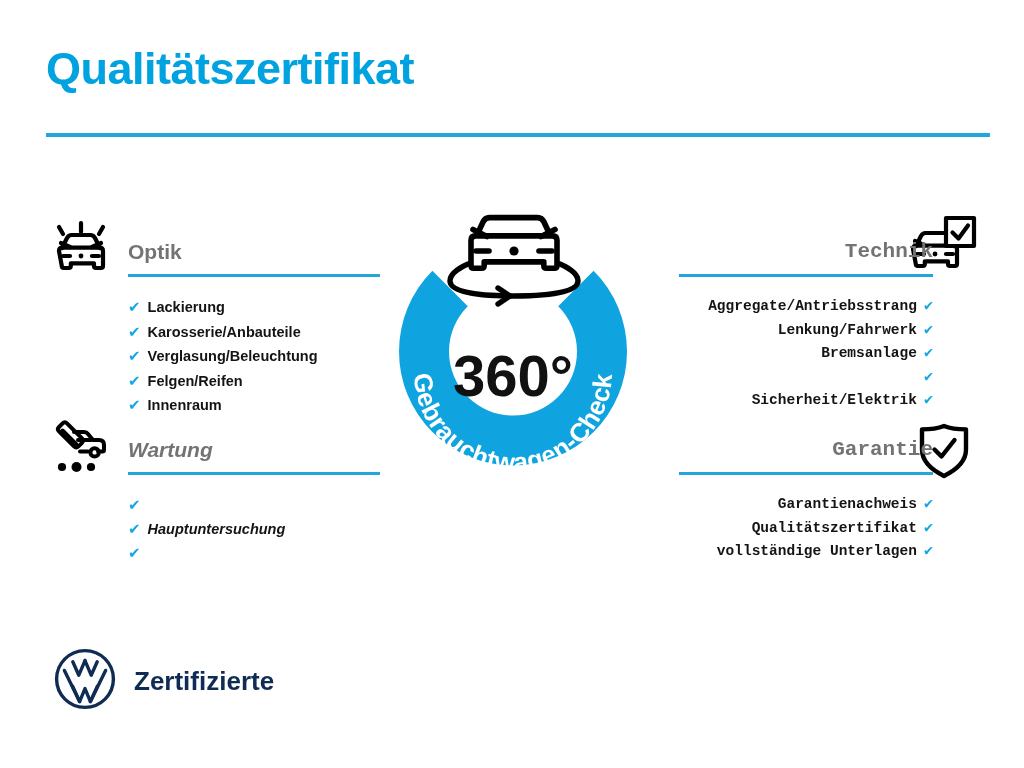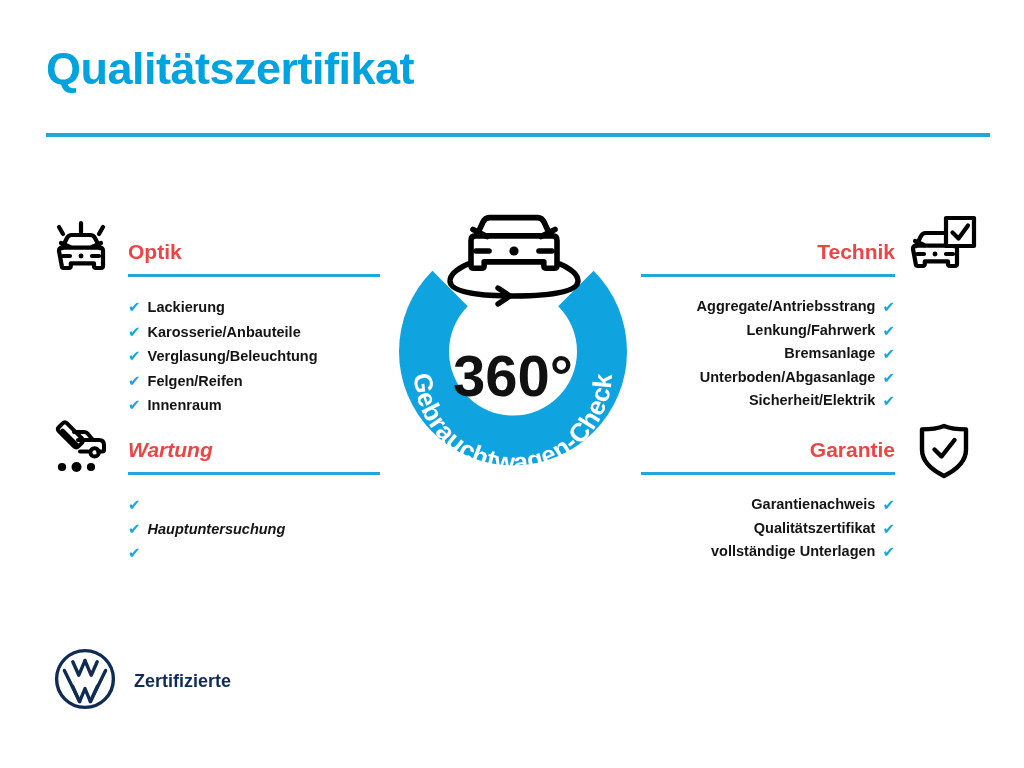--- a/index.html
+++ b/index.html
@@ -45,21 +45,21 @@
   
   .block { position: absolute; }
 
   .block-head {
     position: relative;
     height: 40px;
   }
   .block-title {
     font-size: 21px;
     font-weight: bold;
-    color: #ef4444;
+    color: #737373;
     line-height: 28px;
     white-space: nowrap;
   }
   .block-rule {
     position: absolute;
     left: 0;
     right: 0;
     top: 36px;
     height: 3px;
     background: #22a7dd;
@@ -86,21 +86,21 @@
     font-weight: bold;
     line-height: 23.6px;
   }
 
   
   .col-left { left: 128px; width: 252px; text-align: left; }
   .col-left .check-list li { justify-content: flex-start; }
   .col-left .check-mark { margin-right: 7px; }
 
   
-  .col-right { left: 641px; width: 254px; text-align: right; }
+  .col-right { left: 679px; width: 254px; text-align: right; font-family: Liberation Mono, monospace; }
   .col-right .block-title { text-align: right; }
   .col-right .check-list li { justify-content: flex-end; align-items: center; }
   .col-right .check-mark { margin-left: 7px; order: 2; }
 
   .side-icon {
     position: absolute;
     color: #000000;
   }
 
   
@@ -117,21 +117,21 @@
   .footer-logo {
     position: absolute;
     left: 54px;
     top: 648px;
     display: flex;
     align-items: center;
   }
   .footer-logo-text {
     margin-left: 18px;
     color: #102c54;
-    font-size: 18px;
+    font-size: 26px;
     font-weight: bold;
     line-height: 24px;
     white-space: nowrap;
   }
 </style>
 </head>
 <body>
 
 <div id="page">
 
@@ -249,21 +249,20 @@
       </li>
       <li>
         <span>Lenkung/Fahrwerk</span>
         <span class="check-mark">✔</span>
       </li>
       <li>
         <span>Bremsanlage</span>
         <span class="check-mark">✔</span>
       </li>
       <li>
-        <span>Unterboden/Abgasanlage</span>
         <span class="check-mark">✔</span>
       </li>
       <li>
         <span>Sicherheit/Elektrik</span>
         <span class="check-mark">✔</span>
       </li>
     </ul>
   </div>
 
   <span class="side-icon" style="left:917px; top:422px;">

